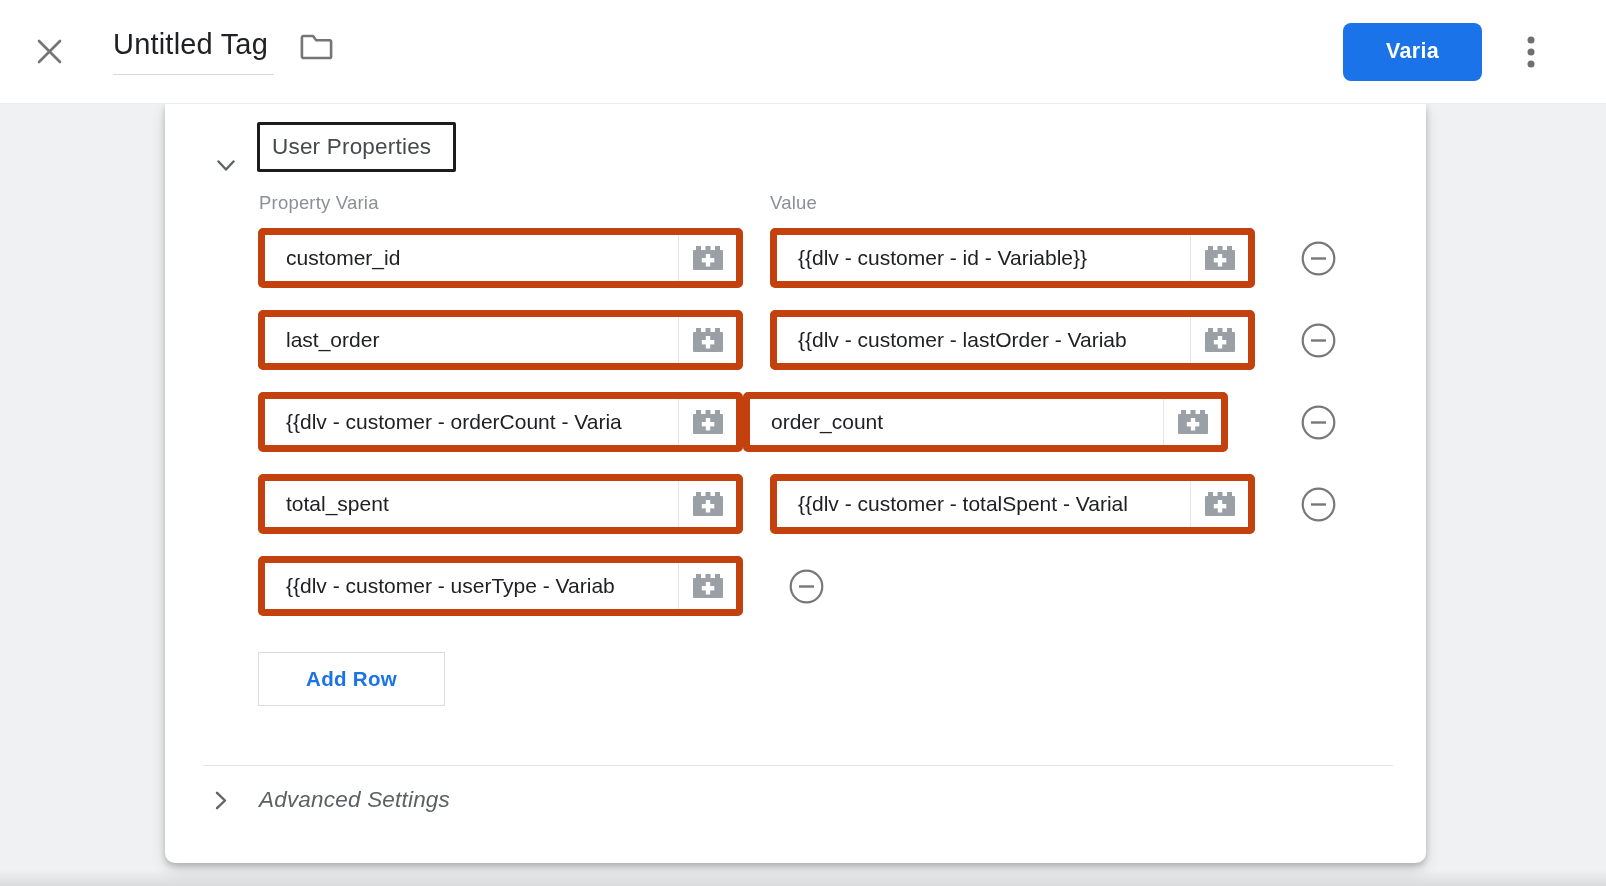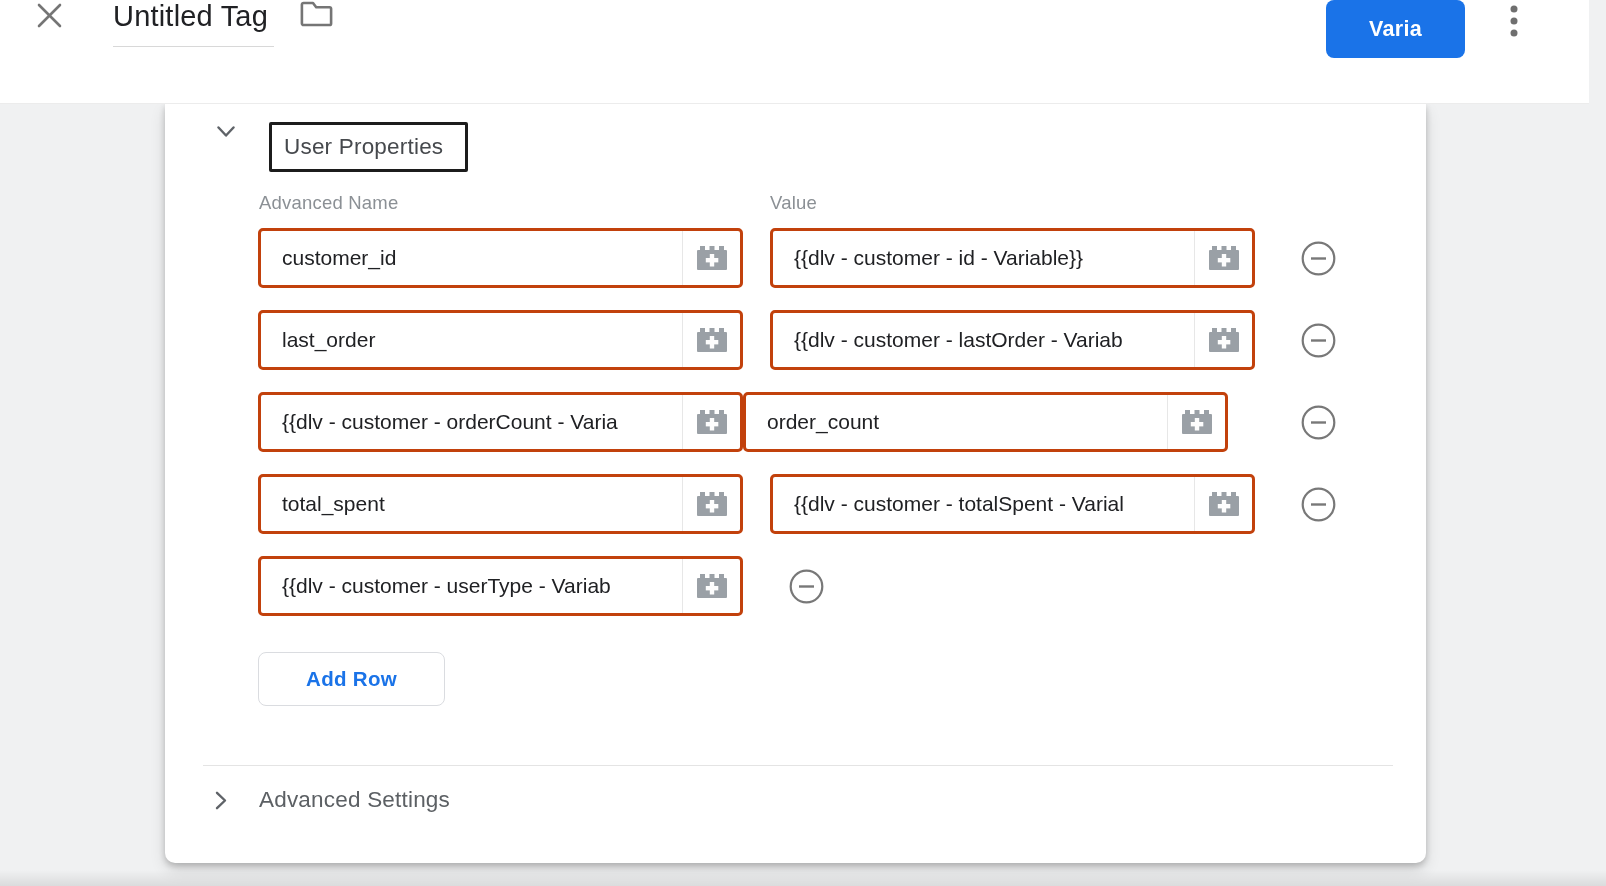--- a/index.html
+++ b/index.html
@@ -3,22 +3,22 @@
 <meta charset="utf-8">
 <style>
   html,body{margin:0;padding:0;}
   body{
     width:1606px;height:886px;position:relative;overflow:hidden;
     font-family:"Liberation Sans","DejaVu Sans",sans-serif;
     background:#f0f1f2;
   }
   
   .topbar{
-    position:absolute;top:0;left:0;right:17px;height:103px;background:#ffffff;
-    border-bottom:1px solid #ececec;display:flex;align-items:flex-start;z-index:5;
+    position:absolute;top:0;left:0;right:0;height:103px;background:#ffffff;
+    border-bottom:1px solid #ececec;display:flex;align-items:center;z-index:5;
   }
   .close-btn{margin-left:34px;width:30px;height:30px;display:flex;align-items:center;justify-content:center;cursor:pointer;background:none;border:none;padding:0;}
   .title-wrap{margin-left:49px;border-bottom:1px solid #d8d8d8;padding:0 6px 13px 0;cursor:text;}
   .tag-title{font-size:29px;color:#202124;letter-spacing:.2px;}
   .folder-btn{margin-left:26px;margin-bottom:10px;background:none;border:none;padding:0;cursor:pointer;display:flex;}
   .topbar-spacer{flex:1;}
   .save-btn{
     width:139px;height:58px;border:none;border-radius:8px;background:#1a73e8;
     color:#ffffff;font-size:21.5px;font-weight:700;letter-spacing:.3px;cursor:pointer;
     font-family:inherit;
@@ -27,62 +27,62 @@
   
   .main{position:absolute;top:104px;left:0;right:0;bottom:0;background:#f0f1f2;}
   .page-bottom-shade{position:absolute;left:0;right:0;bottom:0;height:16px;
     background:linear-gradient(to bottom,rgba(0,0,0,0),rgba(0,0,0,0.09));}
   .card{
     position:absolute;left:165px;top:0;width:1261px;height:759px;background:#ffffff;
     border-radius:0 0 10px 10px;z-index:1;
     box-shadow:0 3px 6px rgba(0,0,0,0.20),0 7px 16px rgba(0,0,0,0.12);
   }
   
-  .section-header{position:absolute;top:18px;left:52px;display:flex;align-items:flex-start;cursor:pointer;gap:12px;}
+  .section-header{position:absolute;top:18px;left:52px;display:flex;align-items:flex-end;cursor:pointer;}
   .section-chevron{display:flex;margin-top:4px;}
   .section-title-box{
     margin-left:22px;border:3px solid #1c1c1c;border-radius:2px;
     padding:9px 12px;min-width:169px;
   }
   .section-title{font-size:22.5px;color:#46494d;letter-spacing:.2px;}
   
   .col-label{position:absolute;top:88px;font-size:18.5px;color:#8b9095;letter-spacing:.2px;}
   .col-label.name{left:94px;}
   .col-label.value{left:605px;}
   
   .rows{position:absolute;top:124px;left:93px;}
   .prop-row{display:flex;align-items:center;height:60px;margin-bottom:22px;}
   .field{
-    width:485px;height:60px;border:3px solid #c2410c;border-radius:5px;
+    width:485px;height:60px;border:7px solid #c2410c;border-radius:5px;
     display:flex;box-sizing:border-box;background:#fff;overflow:hidden;
   }
   .field.name-field{margin-right:27px;}
   .field-input{
     flex:1;min-width:0;border:none;outline:none;background:transparent;
     font-family:inherit;font-size:21px;color:#202124;padding:0 2px 0 21px;
     white-space:nowrap;overflow:hidden;
   }
   .field-icon-btn{
     width:58px;border:none;border-left:1px solid #e7e7e7;background:transparent;
     display:flex;align-items:center;justify-content:center;cursor:pointer;flex:0 0 auto;
   }
   .remove-btn{
     margin-left:44px;width:38px;height:38px;background:none;border:none;padding:0;
     display:flex;align-items:center;justify-content:center;cursor:pointer;
   }
   
   .add-row-btn{
     position:absolute;top:548px;left:93px;width:187px;height:54px;
-    background:#ffffff;border:1px solid #dadce0;border-radius:8px;cursor:pointer;
+    background:#ffffff;border:1px solid #dadce0;border-radius:0;cursor:pointer;
     color:#1a73e8;font-size:20.5px;font-weight:700;letter-spacing:.3px;font-family:inherit;
   }
   .h-divider{position:absolute;top:661px;left:38px;width:1190px;height:1px;background:#e4e4e4;}
   
   .advanced{position:absolute;top:678px;left:50px;height:36px;display:flex;align-items:center;cursor:pointer;}
-  .advanced-label{margin-left:32px;font-size:22.5px;color:#5c6064;letter-spacing:.2px;}
+  .advanced-label{margin-left:32px;font-size:22.5px;color:#5c6064;letter-spacing:.2px;font-style:italic;}
 </style>
 </head>
 <body>
 
 <div class="topbar">
   <button class="close-btn">
     <span style="display:flex;">
       <svg width="29" height="29" viewBox="0 0 29 29">
         <line x1="4" y1="4" x2="25" y2="25" stroke="#757575" stroke-width="2.6" stroke-linecap="round"></line>
         <line x1="25" y1="4" x2="4" y2="25" stroke="#757575" stroke-width="2.6" stroke-linecap="round"></line>
@@ -121,21 +121,21 @@
       <span class="section-chevron">
         <svg width="18" height="12" viewBox="0 0 18 12">
           <polyline points="1.5,1.5 9,9.5 16.5,1.5" fill="none" stroke="#5f6368" stroke-width="2.4" stroke-linecap="round" stroke-linejoin="round"></polyline>
         </svg>
       </span>
       <div class="section-title-box">
         <span class="section-title">User Properties</span>
       </div>
     </div>
 
-    <div class="col-label name">Advanced Name</div>
+    <div class="col-label name">Property Varia</div>
     <div class="col-label value">Value</div>
 
     <div class="rows">
 
       <div class="prop-row">
         <div class="field name-field">
           <input class="field-input" type="text" value="customer_id" style="">
           <button class="field-icon-btn">
             <span style="display:flex;">
               <svg width="30" height="24" viewBox="0 0 30 24">

